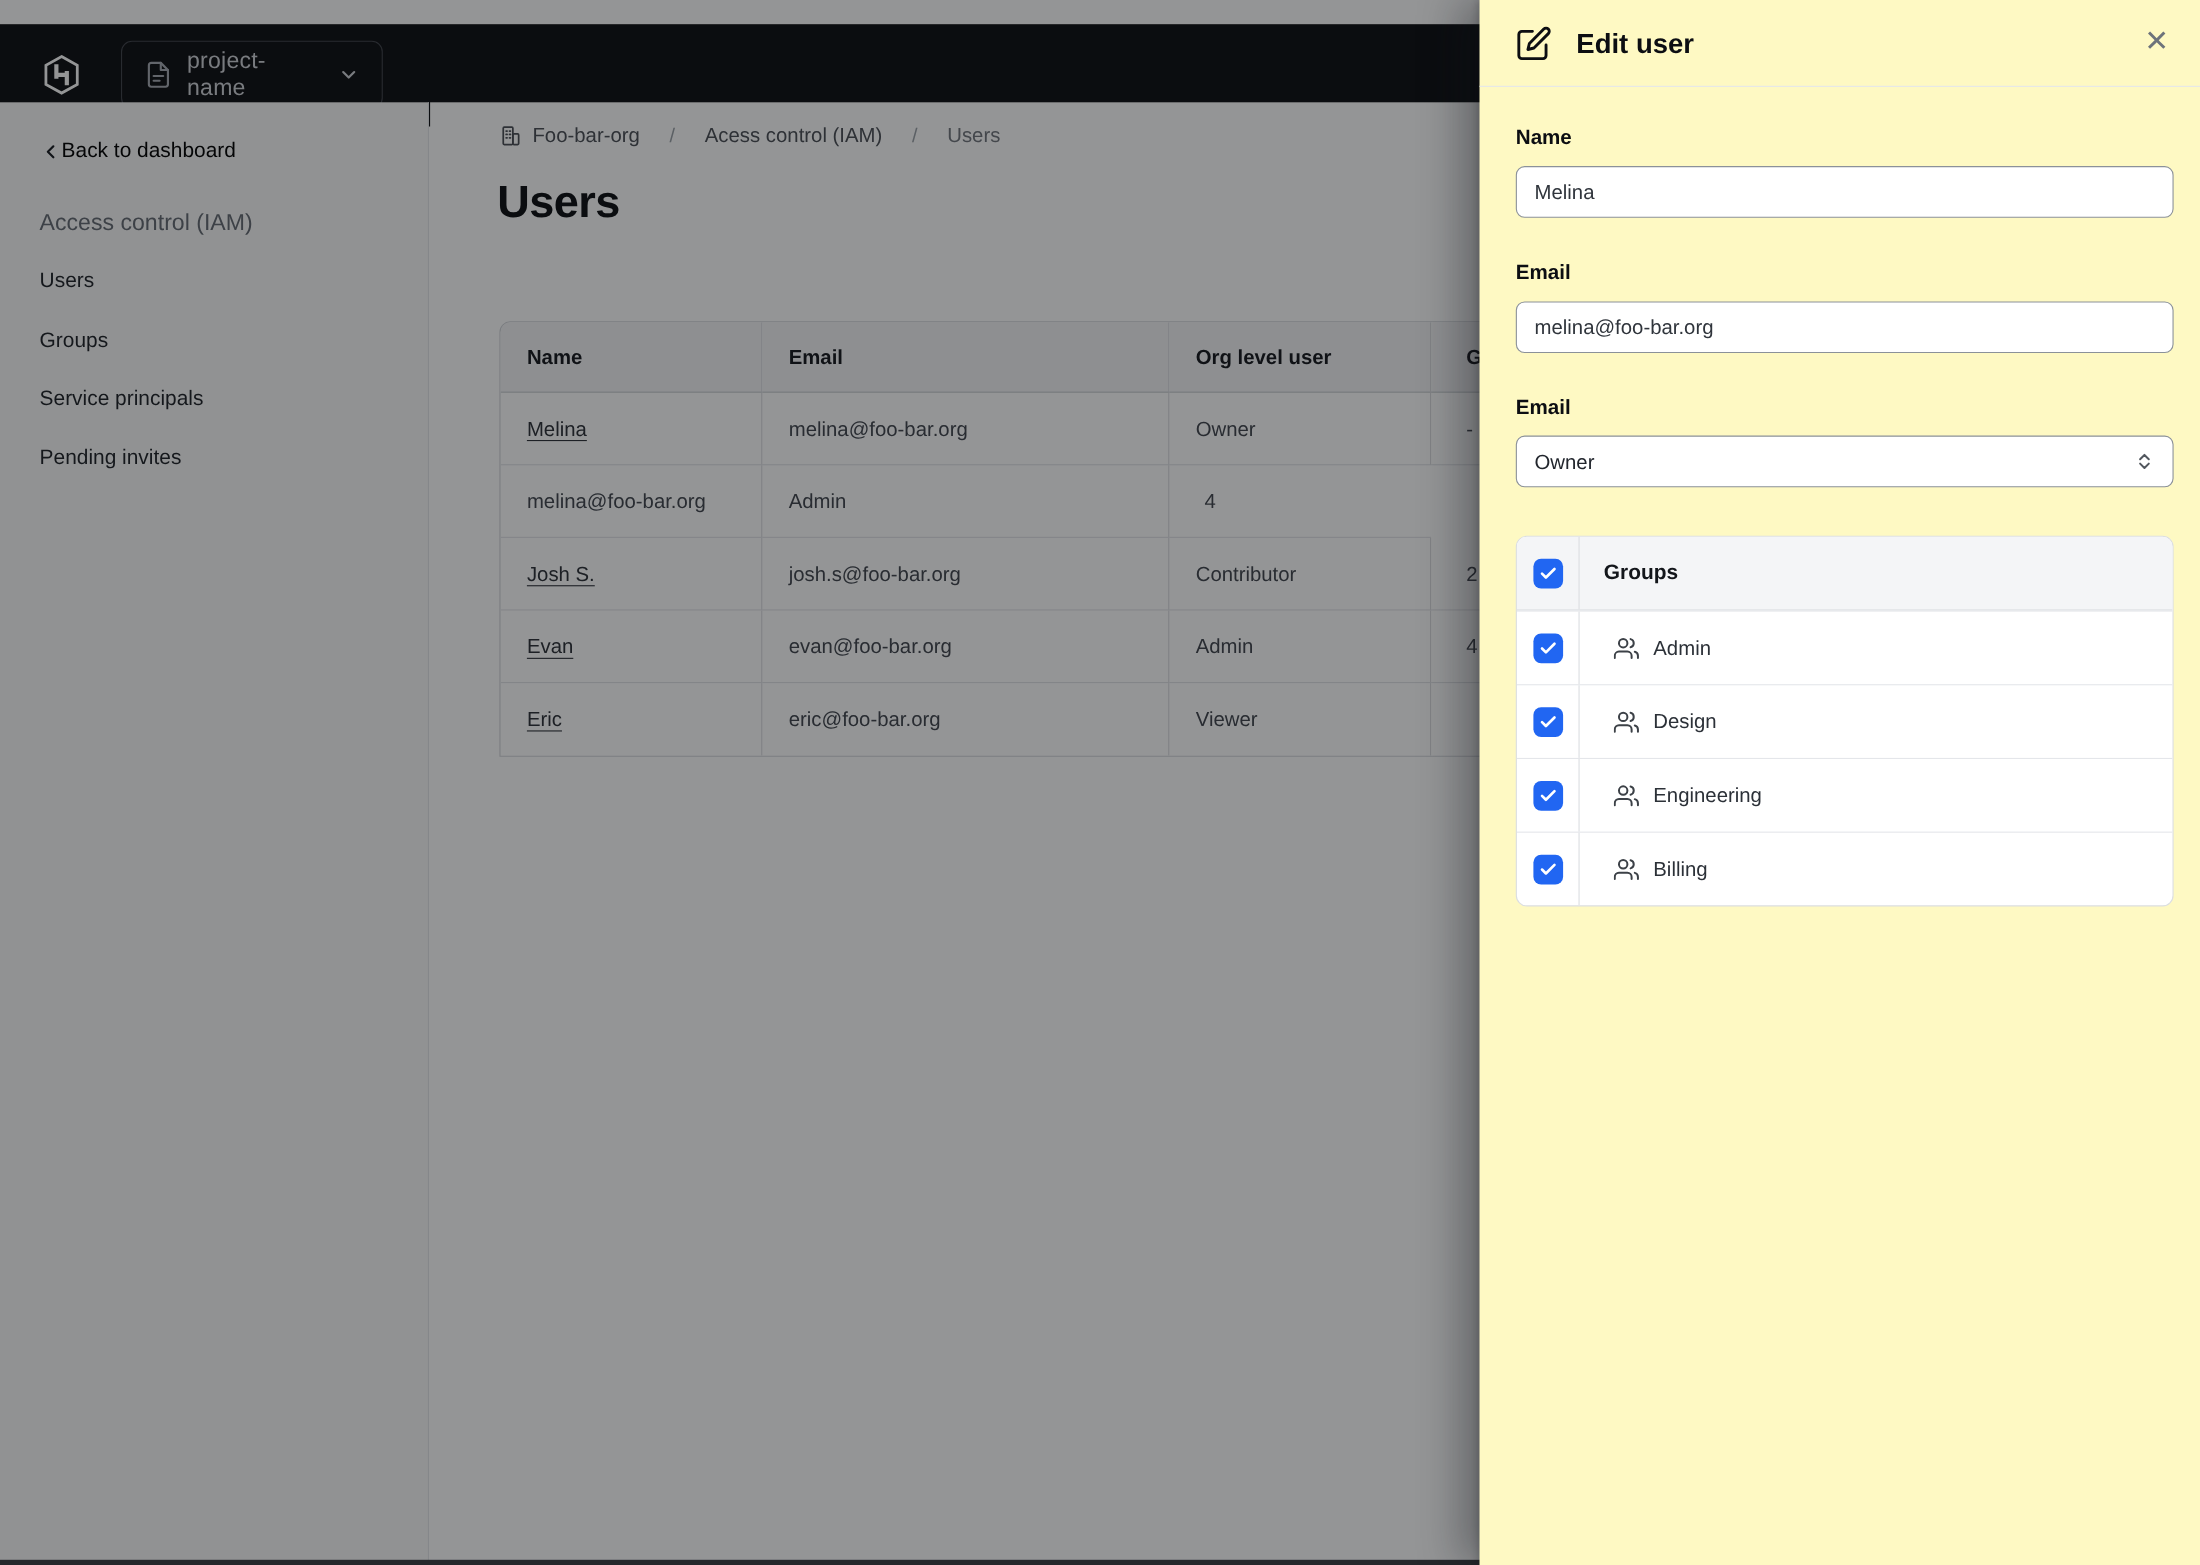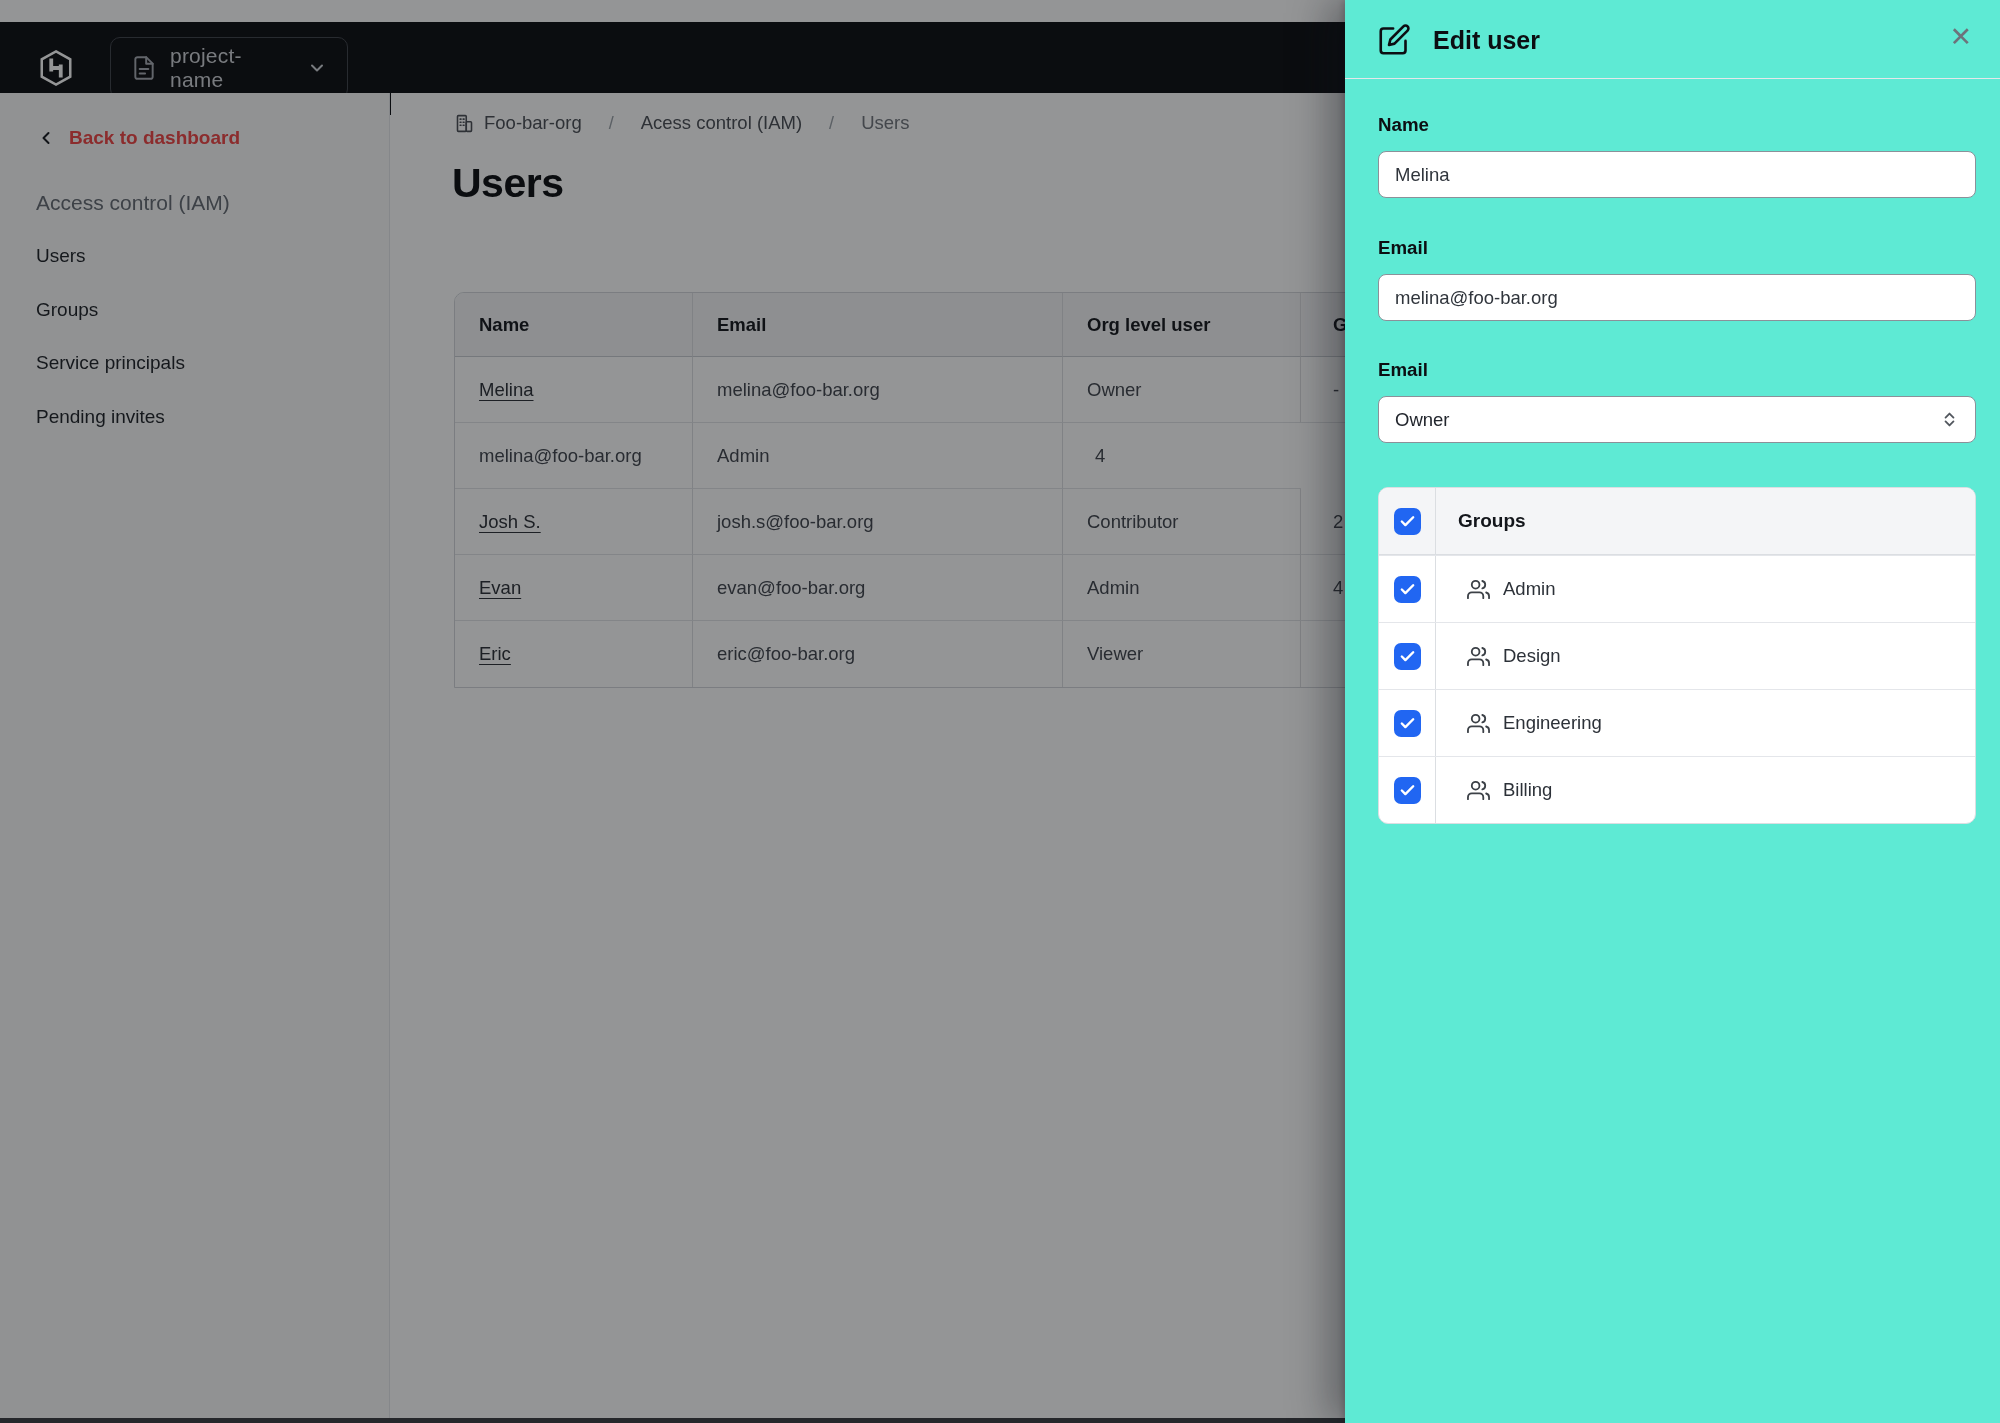--- a/index.html
+++ b/index.html
@@ -9,21 +9,21 @@
   
   .topnav{position:absolute;left:0;top:0;width:2000px;height:93px;background:#0c0d10;z-index:1;margin-top:22px;}
   .logo{position:absolute;left:36px;top:26px;width:40px;height:40px;display:flex;align-items:center;justify-content:center;}
   .proj-btn{position:absolute;left:110px;top:15px;width:238px;height:62px;border:1.5px solid #3f424a;border-radius:10px;
     display:flex;align-items:center;gap:13px;padding:0 20px;color:#ced0d6;background:transparent;cursor:pointer;}
   .proj-btn .lbl{font-size:21px;font-weight:500;letter-spacing:.2px;}
   .proj-btn svg{flex:none;}
 
   
   .sidebar{position:absolute;left:0;top:93px;width:390px;height:1330px;background:#fafafa;border-right:1px solid #e4e6e9;z-index:1;}
-  .back{position:absolute;left:36px;top:34px;display:flex;align-items:center;gap:13px;font-size:19px;font-weight:700;color:#ef4444;cursor:pointer;}
+  .back{position:absolute;left:36px;top:34px;display:flex;align-items:center;font-size:19px;font-weight:400;color:#000000;cursor:pointer;}
   .side-section{position:absolute;left:36px;top:98px;font-size:21px;color:#646a72;}
   .side-item{position:absolute;left:36px;font-size:19px;color:#1d2127;cursor:pointer;}
   .si-0{top:152px;} .si-1{top:206px;} .si-2{top:259px;} .si-3{top:313px;}
 
   
   .main{position:absolute;left:391px;top:93px;width:1609px;height:1330px;background:#ffffff;z-index:1;}
   .breadcrumb{position:absolute;left:63px;top:19px;display:flex;align-items:center;gap:27px;font-size:18.5px;color:#4a4e55;}
   .breadcrumb .crumb{display:flex;align-items:center;gap:9px;cursor:pointer;}
   .breadcrumb .sep{color:#9aa0a7;font-size:18px;}
   .breadcrumb .current{color:#70757c;}
@@ -37,21 +37,21 @@
   .thead .tcell{height:64px;background:#f4f5f7;font-weight:700;color:#14171c;border-bottom:1px solid #c8ccd1;}
   .tbody .trow .tcell{border-bottom:1px solid #e1e3e7;}
   .tbody .trow:last-child .tcell{border-bottom:none;}
   .name-link{color:#2b2f36;text-decoration:underline;text-decoration-thickness:1px;text-underline-offset:4px;cursor:pointer;}
 
   
   .overlay{position:absolute;left:0;top:0;width:2000px;height:1423px;background:rgba(12,13,16,0.44);z-index:5;}
   .bottom-strip{position:absolute;left:0;bottom:0;width:2000px;height:5px;background:#3a3b40;z-index:2;}
 
   
-  .drawer{position:absolute;left:1345px;top:0;width:655px;height:1423px;background:#5eead4;z-index:10;
+  .drawer{position:absolute;left:1345px;top:0;width:655px;height:1423px;background:#fef9c3;z-index:10;
     box-shadow:-18px 0 36px rgba(15,17,22,0.35), -2px 0 6px rgba(15,17,22,0.18);}
   .drawer-header{position:relative;height:79px;border-bottom:1px solid #e5e7ea;}
   .drawer-header .edit-ic{position:absolute;left:33px;top:23px;}
   .drawer-title{position:absolute;left:88px;top:26px;font-size:25px;font-weight:700;color:#0c0e12;}
   .drawer-close{position:absolute;right:26px;top:22px;font-size:27px;color:#6d737b;cursor:pointer;line-height:1;padding:2px;}
 
   .fld-label{position:absolute;left:33px;font-size:18.7px;font-weight:700;color:#0c0e12;}
   .lab-name{top:114px;} .lab-email{top:237px;} .lab-role{top:359px;}
   .txt-input{position:absolute;left:33px;width:598px;height:47px;border:1px solid #8b9199;border-radius:8px;background:#fff;
     padding:0 16px;font-size:18.5px;color:#30353c;outline:none;}

